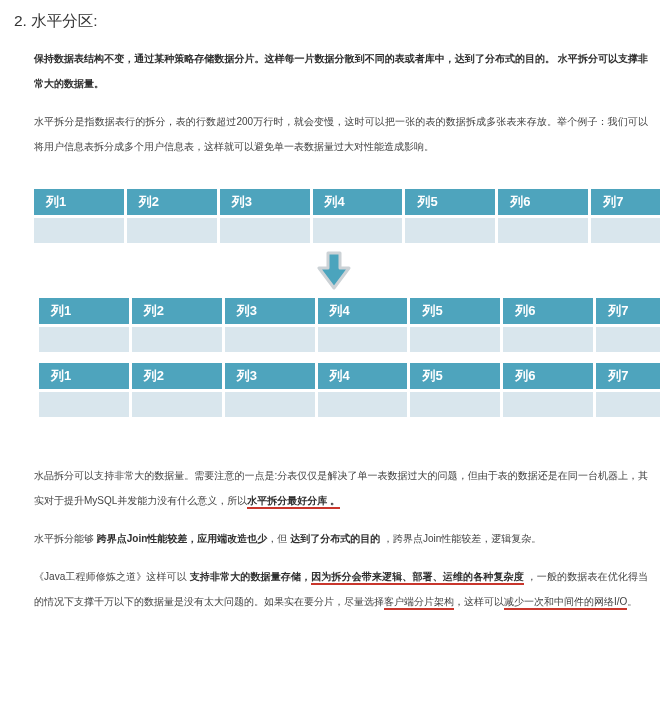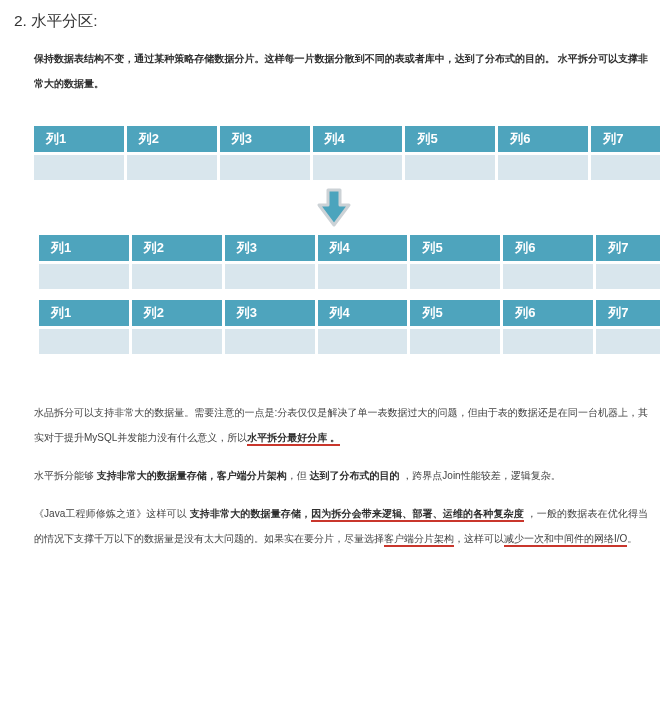--- a/index.html
+++ b/index.html
@@ -51,20 +51,21 @@
 <body>
 
 <div class="page">
 
   <div class="heading">2. 水平分区:</div>
 
   <div class="body-col">
 
     <p class="para first bold-para"><span class="b ">保持数据表结构不变，通过某种策略存储数据分片。这样每一片数据分散到不同的表或者库中，达到了分布式的目的。 水平拆分可以支撑非常大的数据量。</span></p>
 
+    <p class="para"><span class="">水平拆分是指数据表行的拆分，表的行数超过200万行时，就会变慢，这时可以把一张的表的数据拆成多张表来存放。举个例子：我们可以将用户信息表拆分成多个用户信息表，这样就可以避免单一表数据量过大对性能造成影响。</span></p>
 
     <div class="figure">
       <div class="dtable t1">
           <div class="th">列1</div>
           <div class="th">列2</div>
           <div class="th">列3</div>
           <div class="th">列4</div>
           <div class="th">列5</div>
           <div class="th">列6</div>
           <div class="th">列7</div>
@@ -110,18 +111,18 @@
           <div class="td"></div>
           <div class="td"></div>
           <div class="td"></div>
           <div class="td"></div>
           <div class="td"></div>
         </div>
     </div>
 
     <p class="para"><span class="">水品拆分可以支持非常大的数据量。需要注意的一点是:分表仅仅是解决了单一表数据过大的问题，但由于表的数据还是在同一台机器上，其实对于提升MySQL并发能力没有什么意义，所以</span><span class="b u">水平拆分最好分库 。</span></p>
 
-    <p class="para"><span class="">水平拆分能够 </span><span class="b ">支持非常大的数据量存储，客户端分片架构</span><span class="">，但 </span><span class="b ">达到了分布式的目的</span><span class=""> ，跨界点Join性能较差，逻辑复杂。</span></p>
+    <p class="para"><span class="">水平拆分能够 </span><span class="b ">跨界点Join性能较差，应用端改造也少</span><span class="">，但 </span><span class="b ">达到了分布式的目的</span><span class=""> ，跨界点Join性能较差，逻辑复杂。</span></p>
 
     <p class="para"><span class="">《Java工程师修炼之道》这样可以 </span><span class="b ">支持非常大的数据量存储，</span><span class="b u">因为拆分会带来逻辑、部署、运维的各种复杂度</span><span class=""> ，一般的数据表在优化得当的情况下支撑千万以下的数据量是没有太大问题的。如果实在要分片，尽量选择</span><span class="u">客户端分片架构</span><span class="">，这样可以</span><span class="u">减少一次和中间件的网络I/O</span><span class="">。</span></p>
 
   </div>
 </div>
 
 </body></html>

